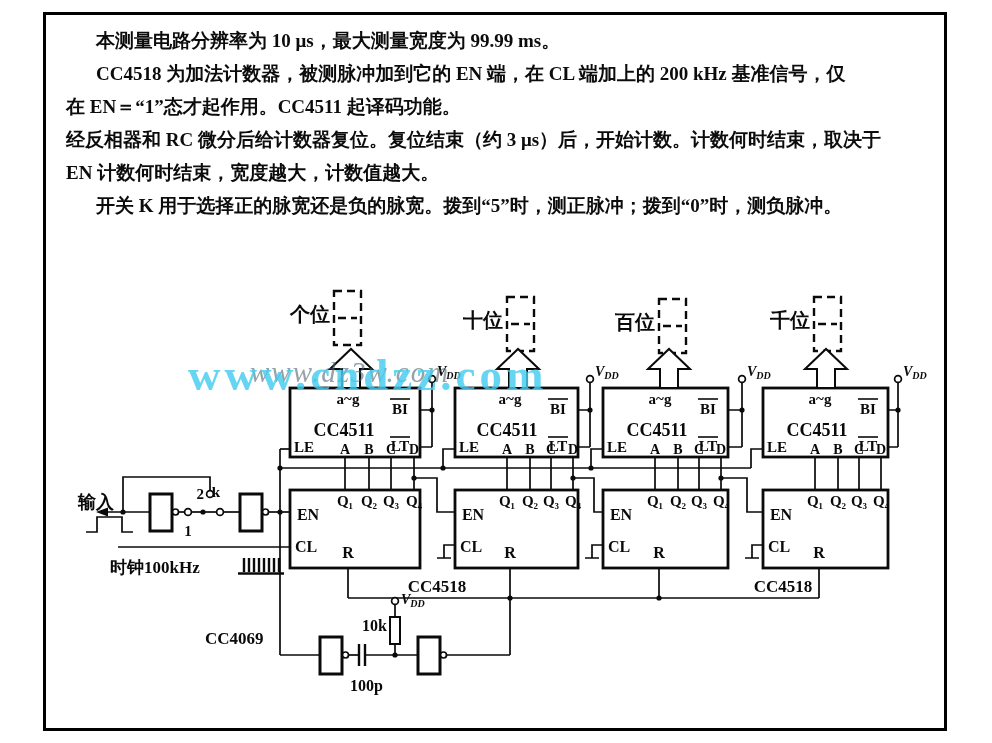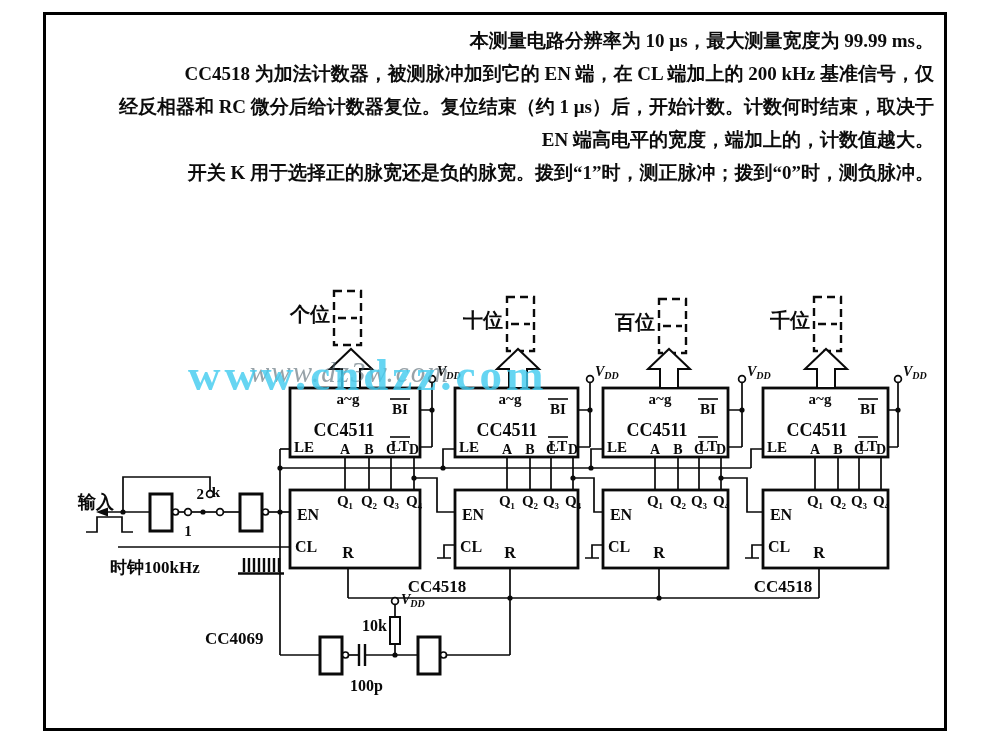--- a/index.html
+++ b/index.html
@@ -1,16 +1,16 @@
 <!DOCTYPE html>
 <html><head>
 <meta charset="utf-8">
 <style>
   html,body{margin:0;padding:0;background:#fff;}
-  .page{position:relative;width:960px;height:743px;background:#fff;overflow:hidden;text-align:right;}
+  .page{position:relative;width:960px;height:743px;background:#fff;overflow:hidden;}
   .frame{position:absolute;left:43px;top:12px;width:898px;height:713px;border:3px solid #000;}
   .textblock{position:absolute;left:66px;top:24px;width:868px;
     font-family:"Liberation Serif","DejaVu Serif",serif;font-size:19px;line-height:33px;
     color:#0c0c0c;font-weight:600;}
   .textblock .ind{padding-left:30px;}
   svg.diagram{position:absolute;left:0;top:0;}
   .chip{fill:#fff;stroke:#0a0a0a;stroke-width:2.8;}
   .gate{fill:#fff;stroke:#0a0a0a;stroke-width:3;}
   .w{stroke:#0a0a0a;stroke-width:1.7;fill:none;}
   .w2{stroke:#0a0a0a;stroke-width:2.4;fill:none;}
@@ -32,23 +32,24 @@
 </style>
 </head>
 <body>
 
 <div class="page">
   <div class="frame"></div>
 
   <div class="textblock">
     <div class="ind">本测量电路分辨率为 10 μs，最大测量宽度为 99.99 ms。</div>
     <div class="ind">CC4518 为加法计数器，被测脉冲加到它的 EN 端，在 CL 端加上的 200 kHz 基准信号，仅</div>
-    <div>经反相器和 RC 微分后给计数器复位。复位结束（约 1 μs）后，开始计数。计数何时结束，取决于</div>
-    <div>EN 端高电平的宽度，端加上的，计数值越大。</div>
-    <div class="ind">开关 K 用于选择正的脉宽还是负的脉宽。拨到“1”时，测正脉冲；拨到“0”时，测负脉冲。</div>
+    <div>在 EN＝“1”态才起作用。CC4511 起译码功能。</div>
+    <div>经反相器和 RC 微分后给计数器复位。复位结束（约 3 μs）后，开始计数。计数何时结束，取决于</div>
+    <div>EN 计数何时结束，宽度越大，计数值越大。</div>
+    <div class="ind">开关 K 用于选择正的脉宽还是负的脉宽。拨到“5”时，测正脉冲；拨到“0”时，测负脉冲。</div>
   </div>
 
   <svg class="diagram" width="992" height="743" viewBox="0 0 992 743">
 
     <g>
 
       <path class="w" d="M104 512 H150"></path>
 
       <path class="w" d="M86 532 H97 V517 H122 V532 H133"></path>
 

